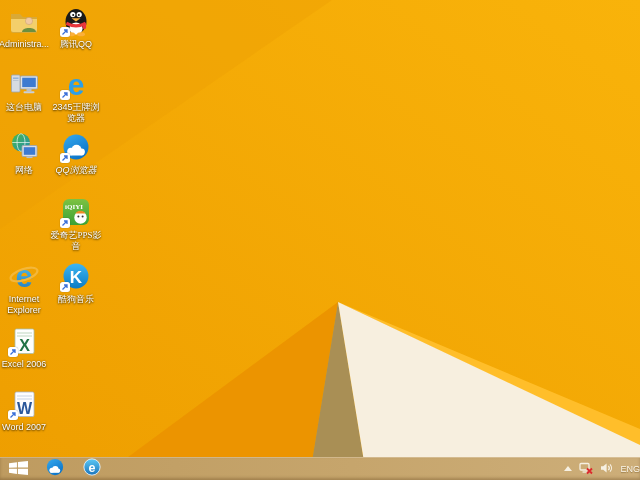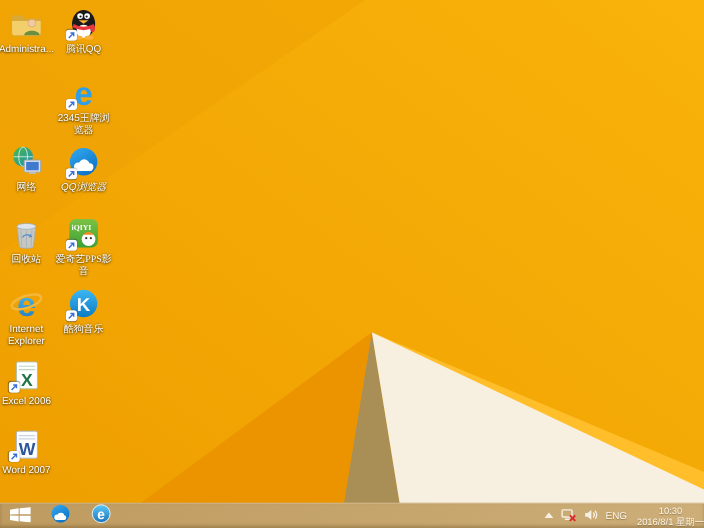--- a/index.html
+++ b/index.html
@@ -84,20 +84,34 @@
       </svg>
       <span class="sc">
         <svg width="10" height="10" viewBox="0 0 10 10">
             <path d="M2.5,7.5 L7,3 M7,6 V3 H4" stroke="#3A6FD8" stroke-width="1.3" fill="none"></path>
           </svg>
       </span>
     </div>
     <div class="lbl">腾讯QQ</div>
   </div>
 
+  <div class="cell" style="left:1px;top:68px;">
+    <div class="ic">
+      <svg width="32" height="32" viewBox="0 0 32 32">
+        <rect x="3.5" y="7" width="8.5" height="17" rx="1" fill="#D6DBE2" stroke="#9AA4B0" stroke-width="0.8"></rect>
+        <rect x="5" y="9.5" width="5.5" height="1.4" fill="#8FB0D8"></rect>
+        <rect x="5" y="12" width="5.5" height="1" fill="#B9C4D2"></rect>
+        <rect x="12.5" y="8" width="17" height="13" rx="1.2" fill="#DDE2E8" stroke="#9AA4B0" stroke-width="0.8"></rect>
+        <rect x="14.2" y="9.7" width="13.6" height="9.4" fill="#3E7BD0"></rect>
+        <rect x="18.5" y="21" width="5" height="2.2" fill="#B9C1CB"></rect>
+        <rect x="15.5" y="23.2" width="11" height="2" rx="1" fill="#C9D0D9"></rect>
+      </svg>
+    </div>
+    <div class="lbl">这台电脑</div>
+  </div>
 
   <div class="cell" style="left:53px;top:68px;">
     <div class="ic">
       <svg width="32" height="32" viewBox="0 0 32 32">
         <text x="16" y="27" text-anchor="middle" font-size="30" font-weight="bold" fill="#2D9FE8">e</text>
       </svg>
       <span class="sc">
         <svg width="10" height="10" viewBox="0 0 10 10">
             <path d="M2.5,7.5 L7,3 M7,6 V3 H4" stroke="#3A6FD8" stroke-width="1.3" fill="none"></path>
           </svg>
@@ -143,34 +157,20 @@
       </svg>
       <span class="sc">
         <svg width="10" height="10" viewBox="0 0 10 10">
             <path d="M2.5,7.5 L7,3 M7,6 V3 H4" stroke="#3A6FD8" stroke-width="1.3" fill="none"></path>
           </svg>
       </span>
     </div>
     <div class="lbl">QQ浏览器</div>
   </div>
 
-  <div class="cell" style="left:1px;top:196px;">
-    <div class="ic">
-      <svg width="32" height="32" viewBox="0 0 32 32">
-        <path d="M7.5,10 C7.5,12.4 24.5,12.4 24.5,10 L22.3,28.3 C22.3,30.2 9.7,30.2 9.7,28.3 z" fill="#C3CBD3" opacity="0.93" stroke="#9FA9B4" stroke-width="0.7"></path>
-        <ellipse cx="16" cy="9.8" rx="8.6" ry="2.7" fill="#DCE3EA" stroke="#9FA9B4" stroke-width="0.7"></ellipse>
-        <line x1="11" y1="13.5" x2="11.8" y2="28" stroke="#A7B1BC" stroke-width="0.8"></line>
-        <line x1="16" y1="14" x2="16" y2="28.8" stroke="#A7B1BC" stroke-width="0.8"></line>
-        <line x1="21" y1="13.5" x2="20.2" y2="28" stroke="#A7B1BC" stroke-width="0.8"></line>
-        <path d="M12.5,20 a4,3.5 0 0 1 7,-1.2" stroke="#5B8FD0" stroke-width="1.2" fill="none"></path>
-        <polygon points="19.5,16.5 21.5,19.5 18,19.8" fill="#5B8FD0"></polygon>
-      </svg>
-    </div>
-    <div class="lbl">回收站</div>
-  </div>
 
   <div class="cell" style="left:53px;top:196px;font-family:Liberation Serif, serif;">
     <div class="ic">
       <svg width="32" height="32" viewBox="0 0 32 32">
         <defs>
             <linearGradient id="iqg" x1="0" y1="0" x2="0" y2="1">
           <stop offset="0" stop-color="#7DC242"></stop>
               <stop offset="1" stop-color="#3BA135"></stop>
         </linearGradient>
           </defs>
@@ -315,20 +315,16 @@
       <div class="trayic">
         <span>
           <svg width="13" height="12" viewBox="0 0 13 12">
             <path d="M1,4.3 H3.2 L6.6,1.6 V10.4 L3.2,7.7 H1 z" fill="#F6F0E2"></path>
             <path d="M8.3,3.8 a3.2,3.2 0 0 1 0,4.4" stroke="#F6F0E2" stroke-width="1.2" fill="none"></path>
             <path d="M10,2.3 a5.4,5.4 0 0 1 0,7.4" stroke="#F6F0E2" stroke-width="1.2" fill="none"></path>
           </svg>
         </span>
       </div>
       <div class="trayic">ENG</div>
-      <div id="clock">
-        <div>10:30</div>
-        <div>2016/8/1 星期一</div>
-      </div>
     </div>
   </div>
 
 </div>
 
 </body></html>

